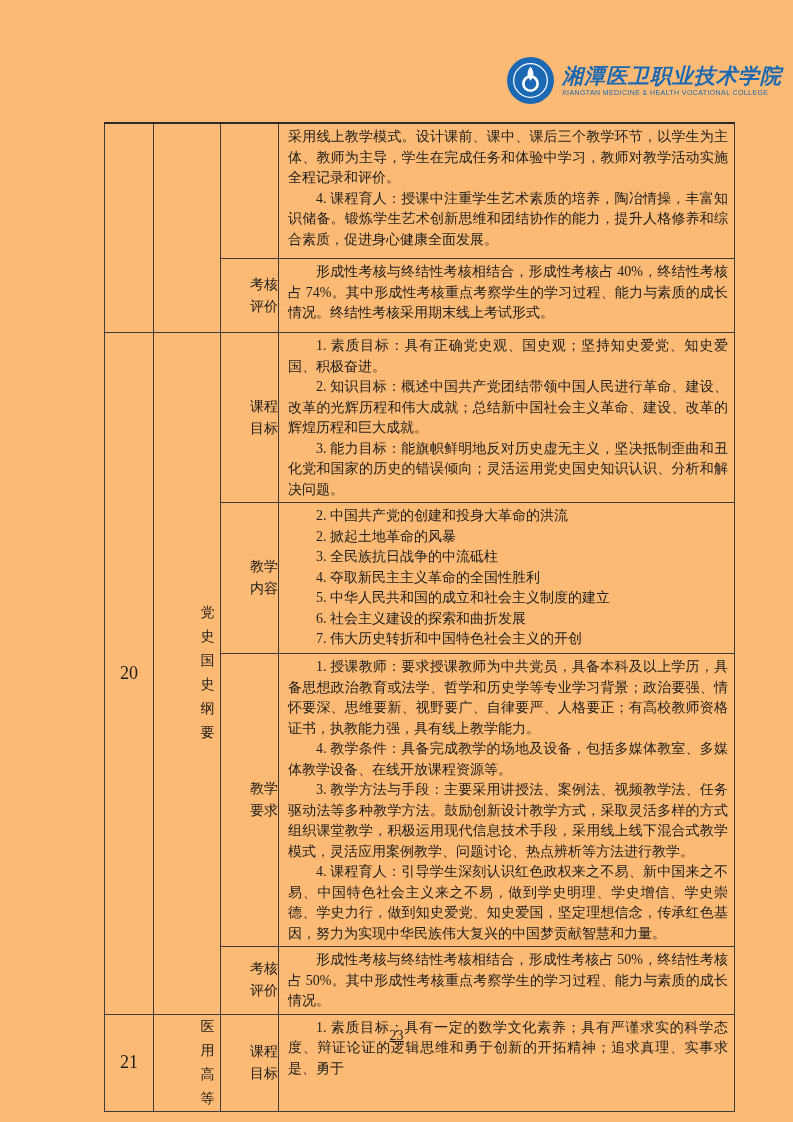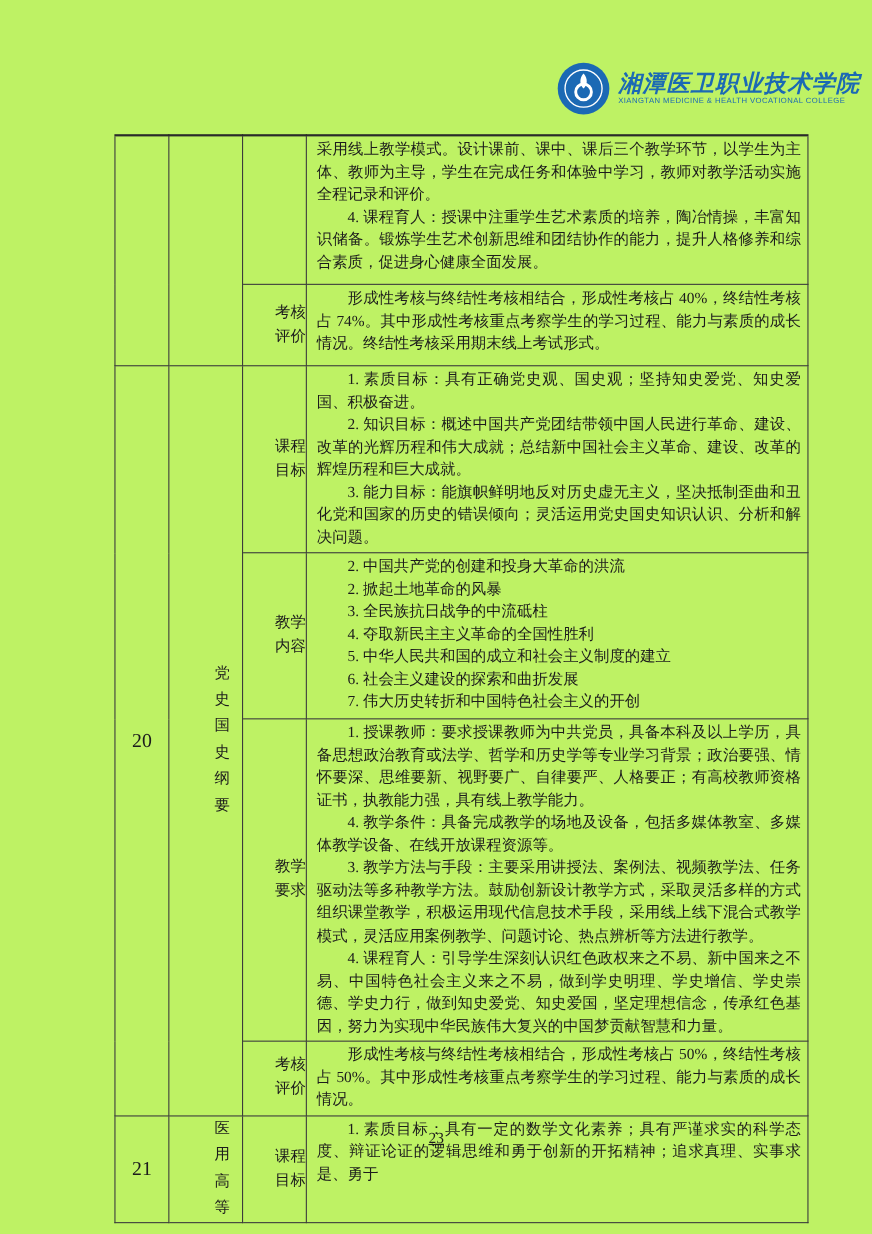--- a/index.html
+++ b/index.html
@@ -1,20 +1,20 @@
 <!DOCTYPE html>
 <html><head>
 <meta charset="utf-8">
 <style>
   html,body { margin:0; padding:0; background:#e8e8e8; }
   .page {
     position:relative;
     width:793px; height:1122px;
     margin:0 auto;
-    background:#bef264;
+    background:#fdba74;
     font-family:"Liberation Serif","DejaVu Serif",serif;
     color:#1c1c1c;
     overflow:hidden;
   }
   
   .logo { position:absolute; top:56px; left:506px; display:flex; align-items:center; gap:7px; }
   .logo-emblem { width:49px; height:49px; flex:0 0 auto; }
   .logo-text { display:flex; flex-direction:column; }
   .logo-cn {
     color:#1b69b4; font-size:21px; font-weight:bold; font-style:italic;
@@ -34,21 +34,21 @@
     border-top:2px solid #2a2a2a;
     margin-left:23px;
   }
   td {
     border:1px solid #3c3c3c;
     font-size:14px; line-height:20.5px;
     padding:0; vertical-align:middle;
     overflow:hidden;
   }
   .num-cell { text-align:center; font-size:18px; }
-  .course-cell { text-align:left;padding-left:41px; }
+  .course-cell { text-align:center;padding-left:41px; }
   .course-cell div { line-height:24px; }
   .label-cell { text-align:center; }
   .label-cell div { line-height:22px;text-align:right; }
   .content-cell { vertical-align:top; padding:3px 6px 2px 9px; }
   p.para { margin:0; text-align:justify; }
   p.indent { text-indent:2em; }
   
   .page-num {
     position:absolute; top:1028px; left:0; width:100%;
     text-align:center; font-size:14px; color:#1c1c1c;text-decoration:underline;

